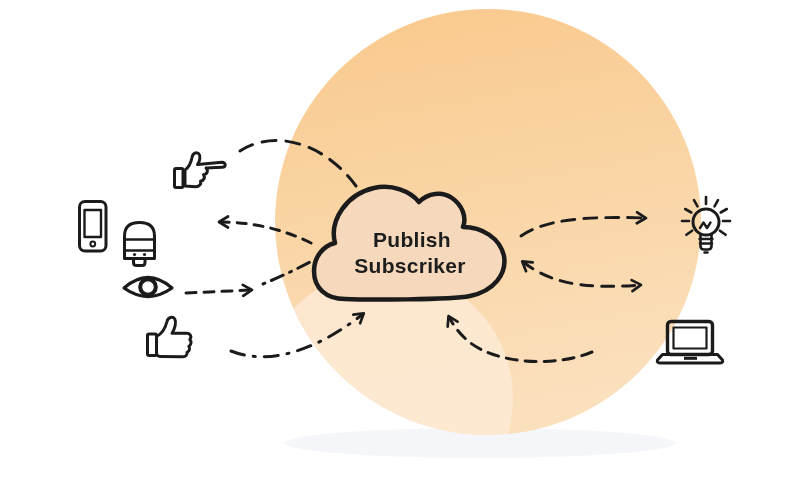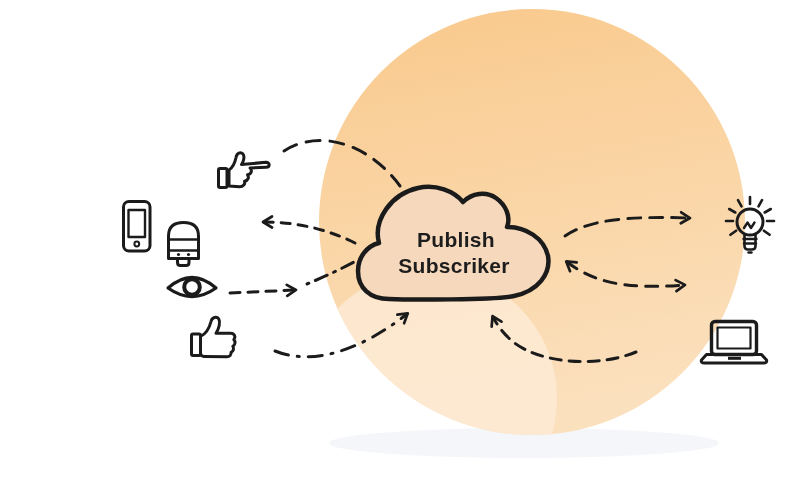--- a/index.html
+++ b/index.html
@@ -2,21 +2,21 @@
 <html><head>
 <meta charset="utf-8">
 <style>
   html, body { margin: 0; padding: 0; }
   body {
     width: 800px; height: 480px;
     background: #ffffff;
     font-family: "Liberation Sans", sans-serif;
     overflow: hidden;
   }
-  .stage { position: relative; width: 670px; height: 480px; background: #14b8a6; margin-left: 44px; }
+  .stage { position: relative; width: 670px; height: 480px; background: #14b8a6; }
   svg { display: block; }
   .cloud-text {
     font-family: "Liberation Sans", "DejaVu Sans", sans-serif;
     font-weight: bold;
     font-size: 21px;
     fill: #1d1d1d;
     letter-spacing: 0.3px;
     text-anchor: middle;
   }
 </style>

